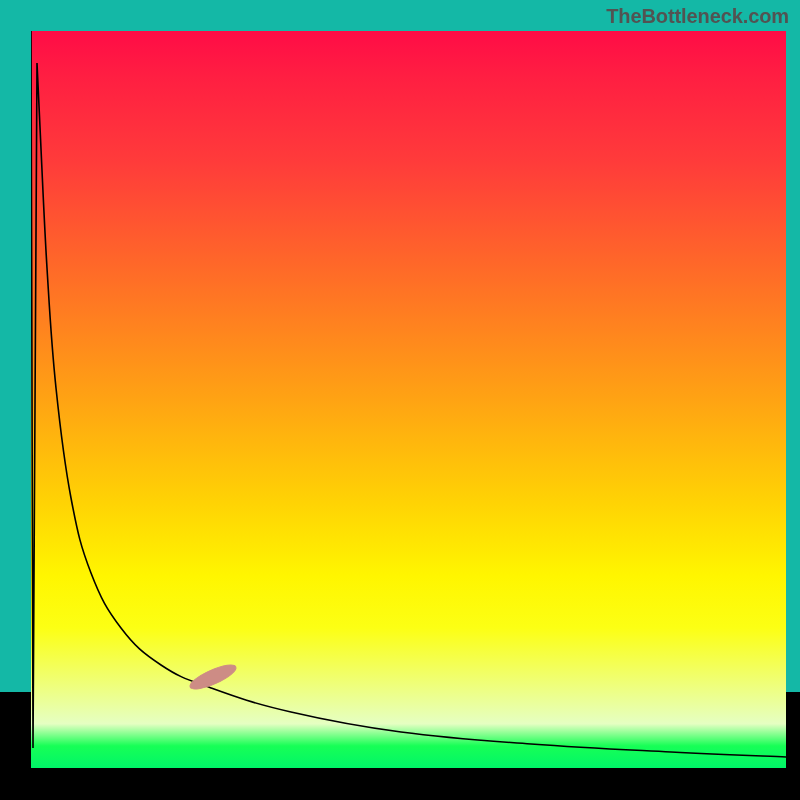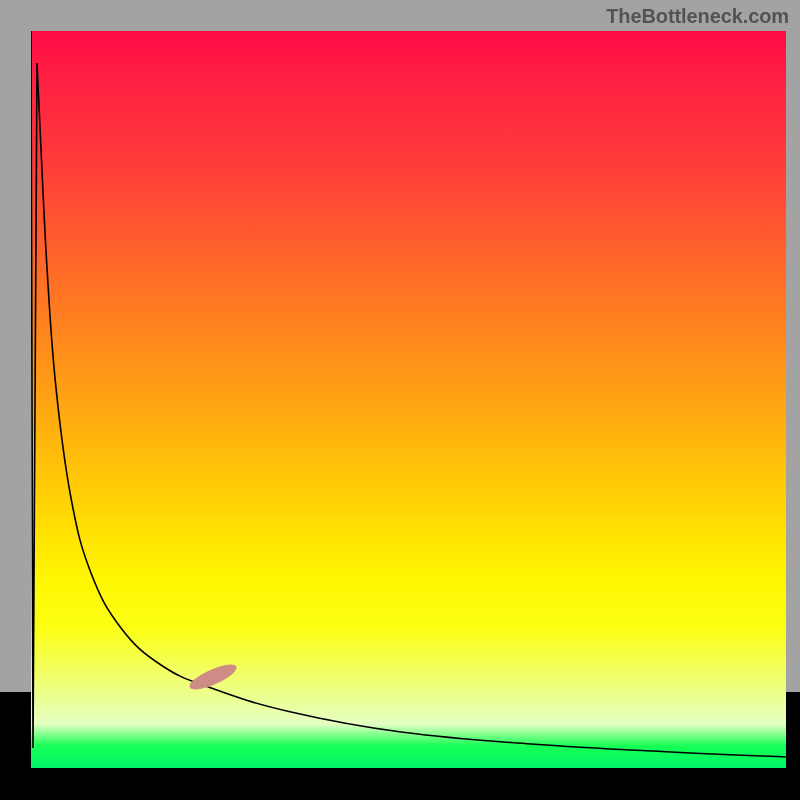--- a/index.html
+++ b/index.html
@@ -8,21 +8,21 @@
     width: 800px;
     height: 800px;
     overflow: hidden;
     font-family: Arial, Helvetica, sans-serif;
     background: #000;
   }
   .wrap {
     position: relative;
     width: 800px;
     height: 692px;
-    background: #a3a3a3;
+    background: #14b8a6;
   }
   .plot {
     position: absolute;
     left: 31px;
     top: 31px;
     width: 755px;
     height: 737px;
     background: linear-gradient(
       to bottom,
       #ff0c46 0%,

